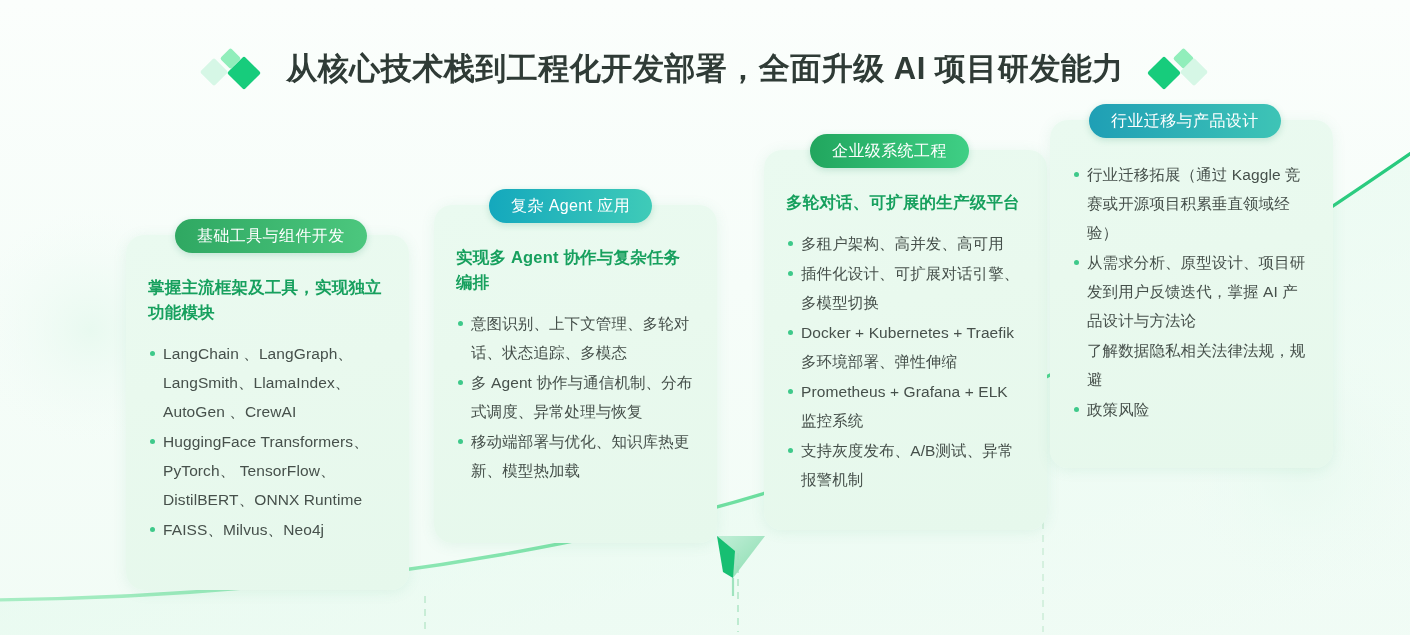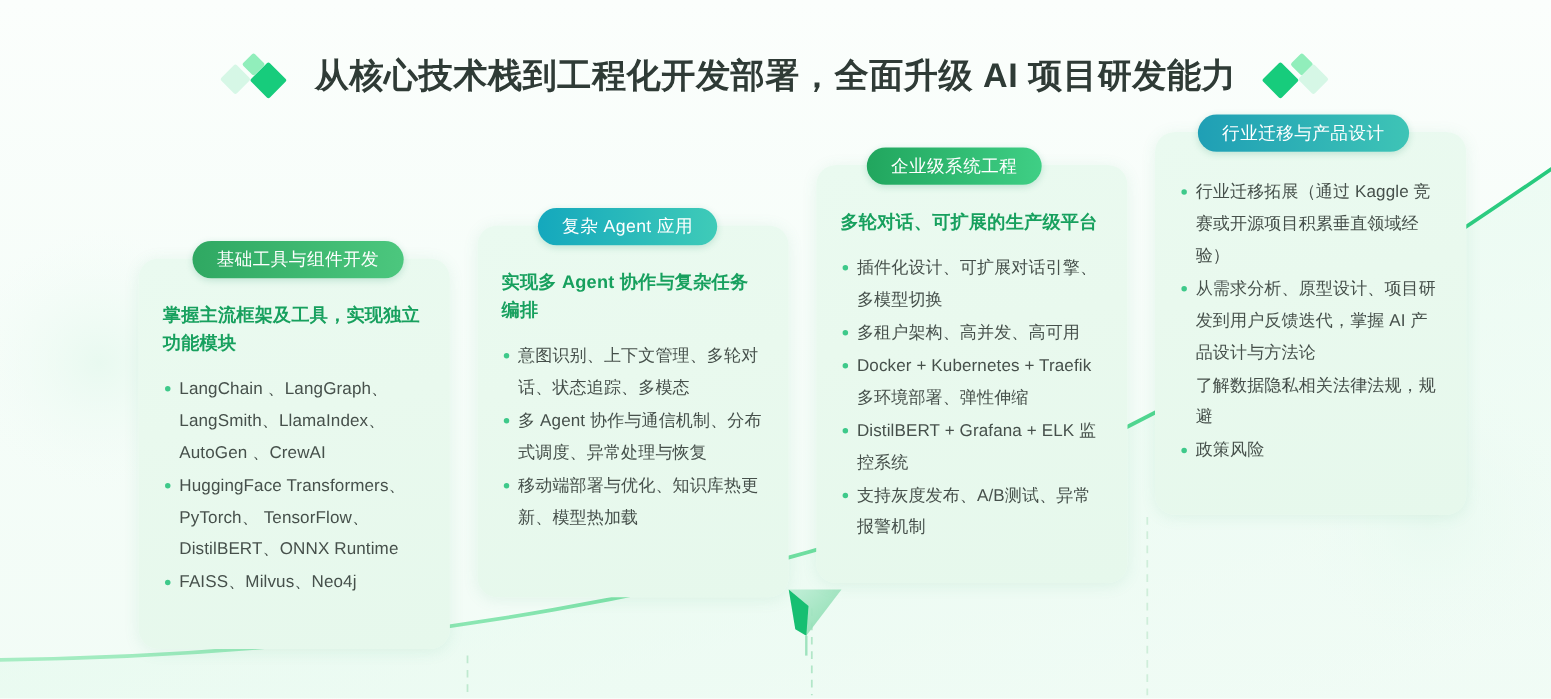--- a/index.html
+++ b/index.html
@@ -94,21 +94,21 @@
     left: 2px; top: 12px;
     width: 5px; height: 5px;
     border-radius: 50%;
     background: #3ec98a;
   }
   ul.blist li.nobullet::before { display: none; }
 
   
   #card1 { left: 126px; top: 235px; width: 283px; height: 355px; }
   #card2 { left: 434px; top: 205px; width: 283px; height: 338px; }
-  #card3 { left: 742px; top: 150px; width: 283px; height: 380px; }
+  #card3 { left: 764px; top: 150px; width: 283px; height: 380px; }
   #card4 { left: 1050px; top: 120px; width: 283px; height: 348px; }
 
   #card1 .tag { left: 49px; }
   #card2 .tag { left: 55px; }
   #card3 .tag { left: 46px; }
   #card4 .tag { left: 39px; }
 </style>
 </head>
 <body>
 
@@ -182,24 +182,24 @@
     <li>意图识别、上下文管理、多轮对话、状态追踪、多模态</li>
     <li>多 Agent 协作与通信机制、分布式调度、异常处理与恢复</li>
     <li>移动端部署与优化、知识库热更新、模型热加载</li>
   </ul>
 </div>
 
 <div class="card" id="card3">
   <div class="tag" style="background: linear-gradient(90deg, rgb(33, 166, 94) 0%, rgb(63, 207, 133) 100%);">企业级系统工程</div>
   <div class="sub">多轮对话、可扩展的生产级平台</div>
   <ul class="blist">
+    <li>多租户架构、高并发、高可用</li>
     <li>插件化设计、可扩展对话引擎、多模型切换</li>
-    <li>多租户架构、高并发、高可用</li>
     <li>Docker + Kubernetes + Traefik 多环境部署、弹性伸缩</li>
-    <li>DistilBERT + Grafana + ELK 监控系统</li>
+    <li>Prometheus + Grafana + ELK 监控系统</li>
     <li>支持灰度发布、A/B测试、异常报警机制</li>
   </ul>
 </div>
 
 <div class="card" id="card4">
   <div class="tag" style="background: linear-gradient(90deg, rgb(31, 159, 181) 0%, rgb(62, 196, 182) 100%);">行业迁移与产品设计</div>
   <ul class="blist">
     <li>行业迁移拓展（通过 Kaggle 竞赛或开源项目积累垂直领域经验）</li>
     <li>从需求分析、原型设计、项目研发到用户反馈迭代，掌握 AI 产品设计与方法论</li>
     <li class="nobullet">了解数据隐私相关法律法规，规避</li>

